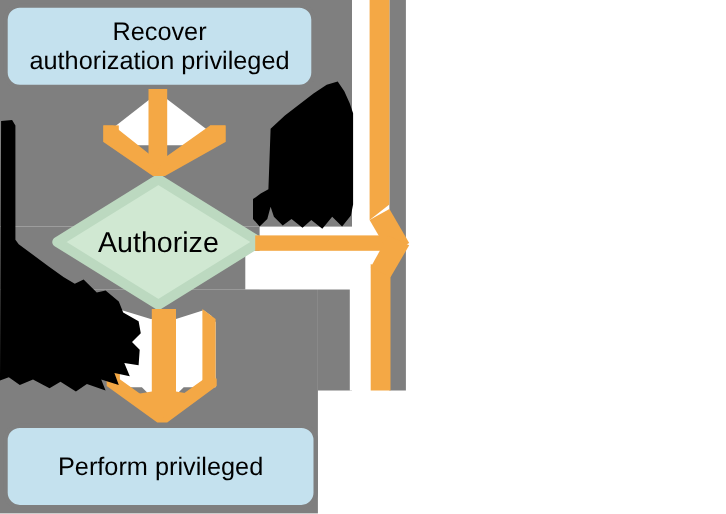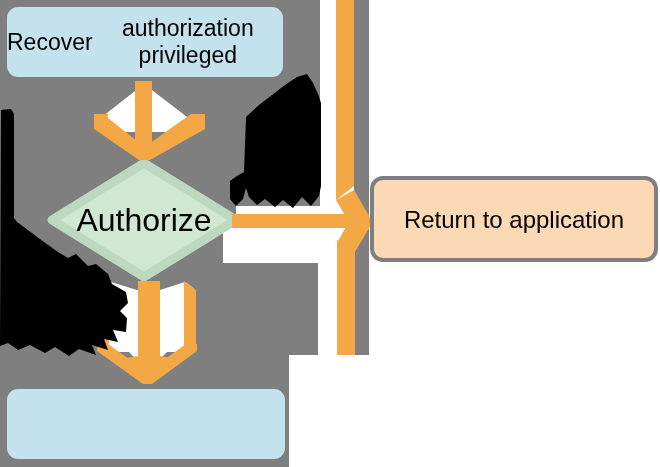--- a/index.html
+++ b/index.html
@@ -20,28 +20,28 @@
   }
   #stage svg{position:absolute;left:0;top:0;}
   .f-gray{fill:var(--c-backdrop);}
   .f-white{fill:#ffffff;}
   .f-orange{fill:var(--c-orange);}
   .f-green{fill:var(--c-green);stroke:var(--c-green_edge);stroke-width:9;stroke-linejoin:round;}
   .f-blob{fill:var(--c-blob);}
   .node{
     position:absolute;box-sizing:border-box;
     border:4px solid var(--c-border);
-    display:flex;flex-direction:row;justify-content:center;align-items:center;
+    display:flex;flex-direction:column;justify-content:center;align-items:center;
     text-align:center;font-size:23px;line-height:27px;
   }
   .node.blue{background:var(--c-blue);border-radius:15px;}
   .node.peach{background:var(--c-peach);border-radius:13px;font-size:24px;}
   .diamond-label{
     position:absolute;left:54px;top:204px;width:180px;height:32px;
-    text-align:center;font-size:32px;line-height:32px;
+    text-align:center;font-size:26px;line-height:32px;
   }
 </style>
 </head>
 <body>
 
 <div id="stage">
 
   <svg width="660" height="467" viewBox="0 0 660 467">
 
     <g>
@@ -93,19 +93,17 @@
   </svg>
 
   <div class="node blue" style="left:3px;top:3px;width:284px;height:78px">
     <div>Recover</div>
     <div>authorization privileged</div>
   </div>
 
   <div class="diamond-label">Authorize</div>
 
   <div class="node blue" style="left:3px;top:385px;width:286px;height:78px">
+    <div>Perform privileged</div>
   </div>
 
-  <div class="node peach" style="left:370px;top:176px;width:288px;height:86px">
-    <div>Return to application</div>
-  </div>
 
 </div>
 
 </body></html>

